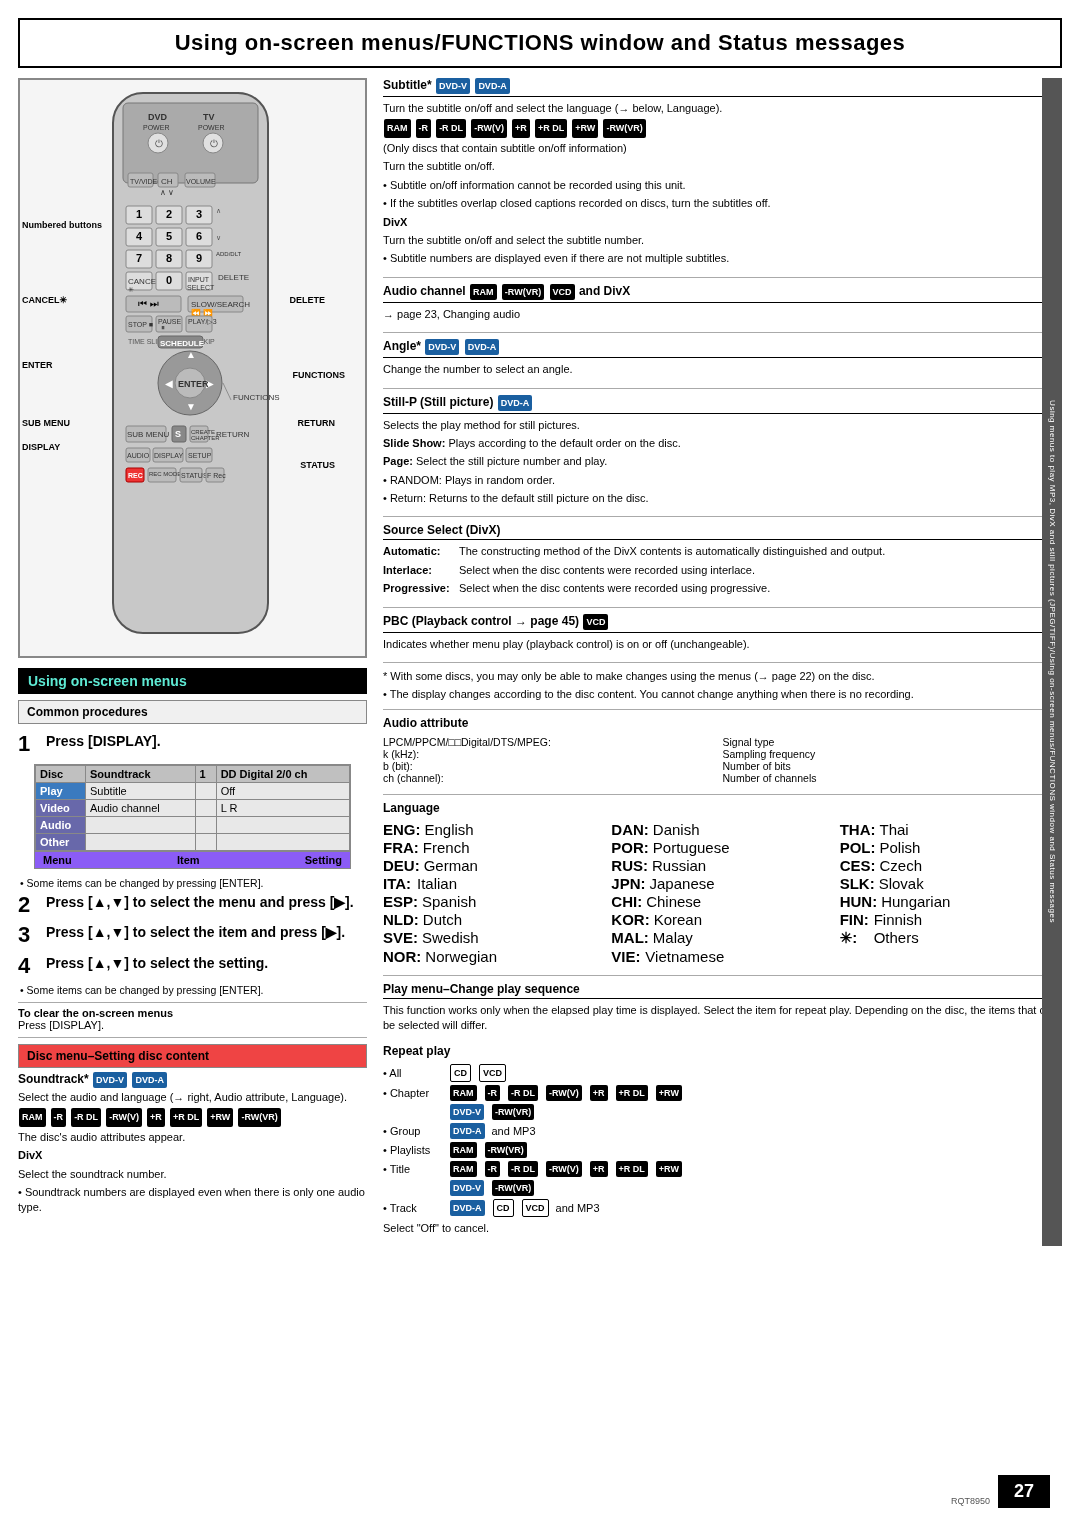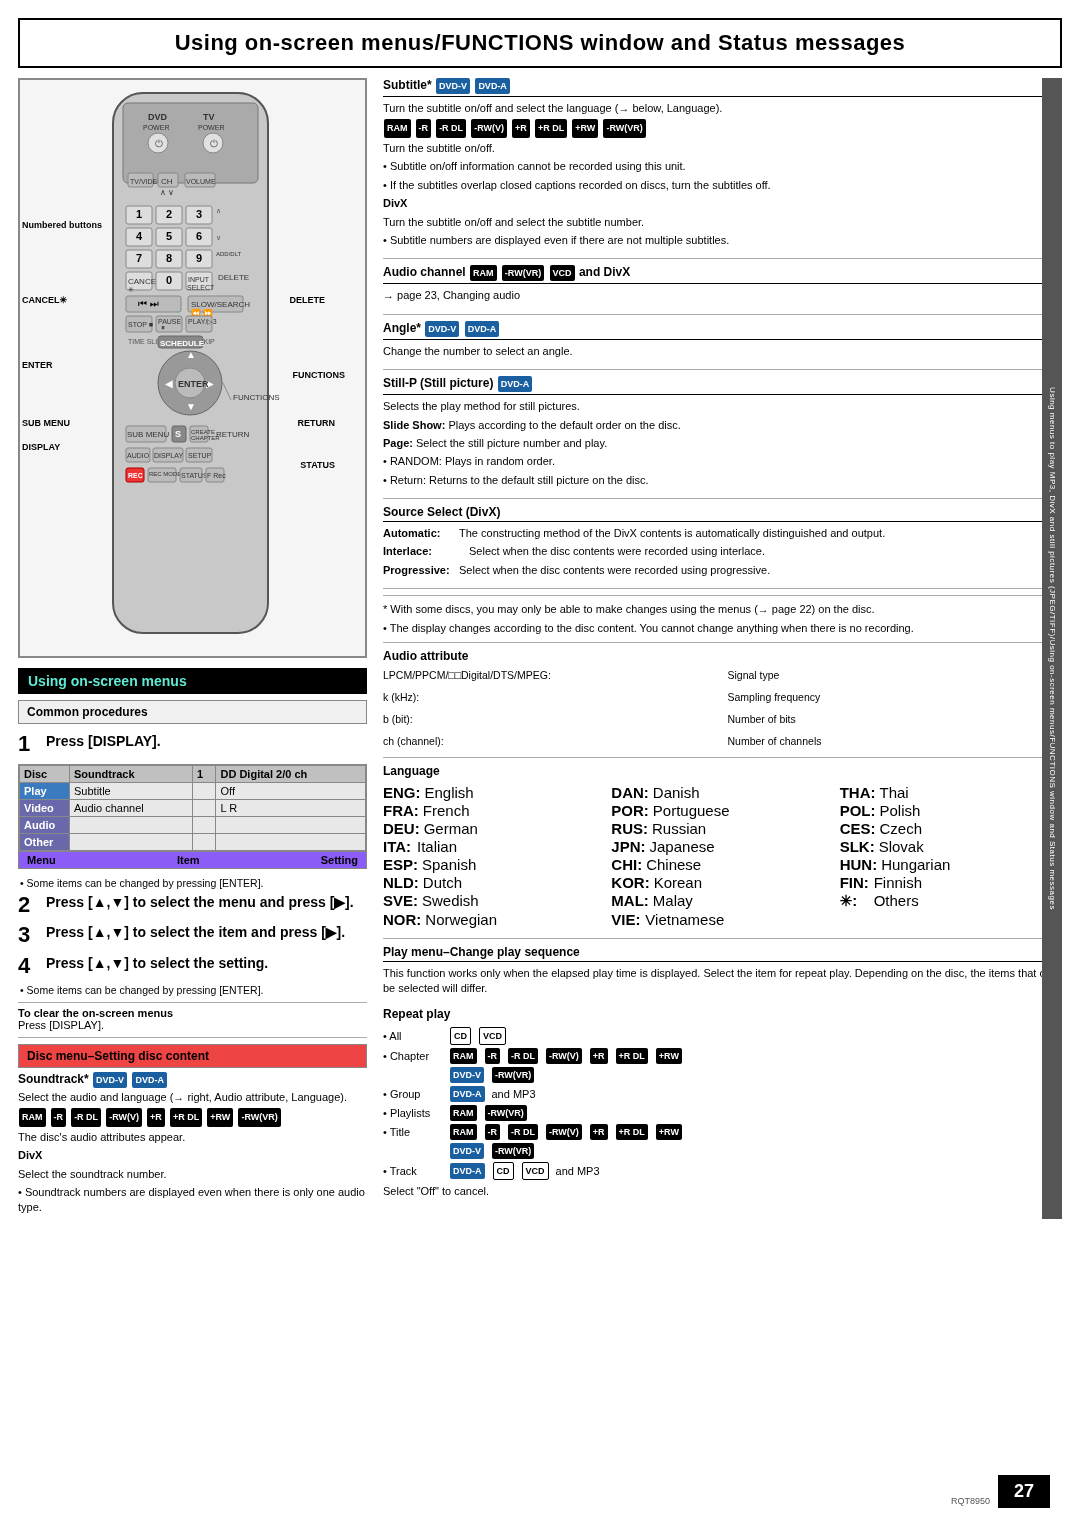--- a/index.html
+++ b/index.html
@@ -95,21 +95,21 @@
     }
     .step-text {
       font-size: 14px;
       font-weight: bold;
       line-height: 1.3;
     }
 
     
     .osd-table-container {
       border: 1px solid #888;
-      margin: 8px 0;
+      margin: 8px 16px;
       background: #d0d0d0;
     }
     .osd-table {
       width: 100%;
       border-collapse: collapse;
       font-size: 11px;
     }
     .osd-table td {
       border: 1px solid #888;
       padding: 2px 4px;
@@ -266,21 +266,21 @@
       border-top: 1px solid #aaa;
       margin: 6px 0;
     }
 
     .bold { font-weight: bold; }
 
     
     .attr-table {
       display: grid;
       grid-template-columns: 1fr 1fr;
-      gap: 10px;
+      gap: 0;
       font-size: 10.5px;
       margin: 3px 0;
     }
   </style>
 </head>
 <body>
 
 <div>
   <div class="page-header">
     <h1>Using on-screen menus/FUNCTIONS window and Status messages</h1>
@@ -560,20 +560,23 @@
         <span class="badge">RAM</span>
         <span class="badge">-R</span>
         <span class="badge">-R DL</span>
         <span class="badge">-RW(V)</span>
         <span class="badge">+R</span>
         <span class="badge">+R DL</span>
         <span class="badge">+RW</span>
         <span class="badge">-RW(VR)</span>
       </div>
       <div class="rc-paragraph">
+        (Only discs that contain subtitle on/off information)
+      </div>
+      <div class="rc-paragraph">
         Turn the subtitle on/off.
       </div>
       <div class="rc-paragraph">
         • Subtitle on/off information cannot be recorded using this unit.
       </div>
       <div class="rc-paragraph">
         • If the subtitles overlap closed captions recorded on discs, turn the subtitles off.
       </div>
       <div class="rc-paragraph bold">DivX</div>
       <div class="rc-paragraph">
@@ -642,35 +645,44 @@
       <div class="rc-section-title">
         Source Select (DivX)
       </div>
       <div class="rc-paragraph">
         <div style="display:flex; gap:6px;">
           <span style="min-width:70px; font-weight:bold;">Automatic:</span>
           <span>The constructing method of the DivX contents is automatically distinguished and output.</span>
         </div>
       </div>
       <div class="rc-paragraph">
-        <div style="display:flex; gap:16px;">
+        <div style="display:flex; gap:6px;">
           <span style="min-width:70px; font-weight:bold;">Interlace:</span>
           <span>Select when the disc contents were recorded using interlace.</span>
         </div>
       </div>
       <div class="rc-paragraph">
         <div style="display:flex; gap:6px;">
           <span style="min-width:70px; font-weight:bold;">Progressive:</span>
           <span>Select when the disc contents were recorded using progressive.</span>
         </div>
       </div>
     </div>
 
     <hr class="divider-line">
 
+    <div class="rc-section">
+      <div class="rc-section-title">
+        PBC (Playback control → page 45)
+        <span class="badge">VCD</span>
+      </div>
+      <div class="rc-paragraph">
+        Indicates whether menu play (playback control) is on or off (unchangeable).
+      </div>
+    </div>
 
     <hr class="divider-line">
 
     <div class="rc-paragraph">
       * With some discs, you may only be able to make changes using the menus (→ page 22) on the disc.
     </div>
     <div class="rc-paragraph">
       • The display changes according to the disc content. You cannot change anything when there is no recording.
     </div>
 

